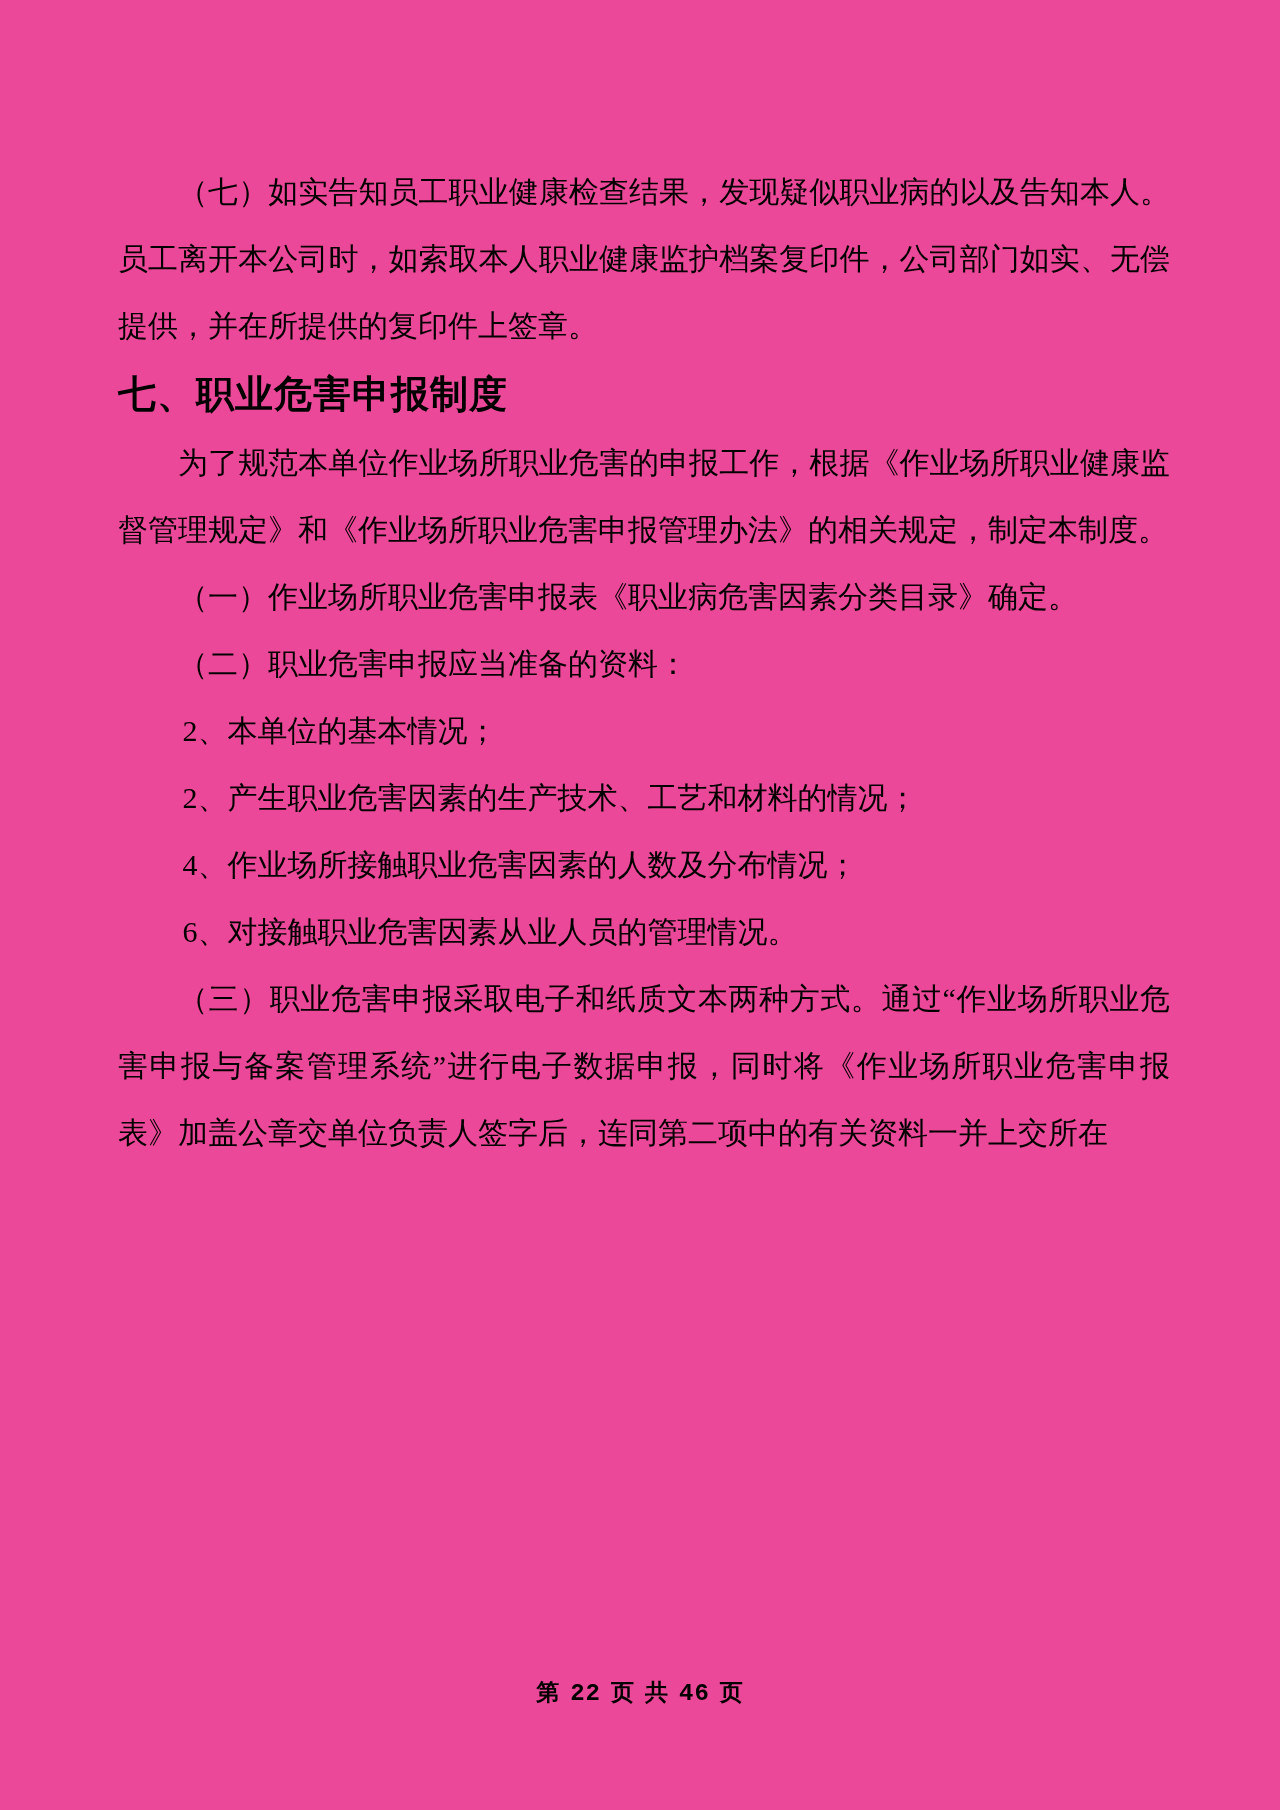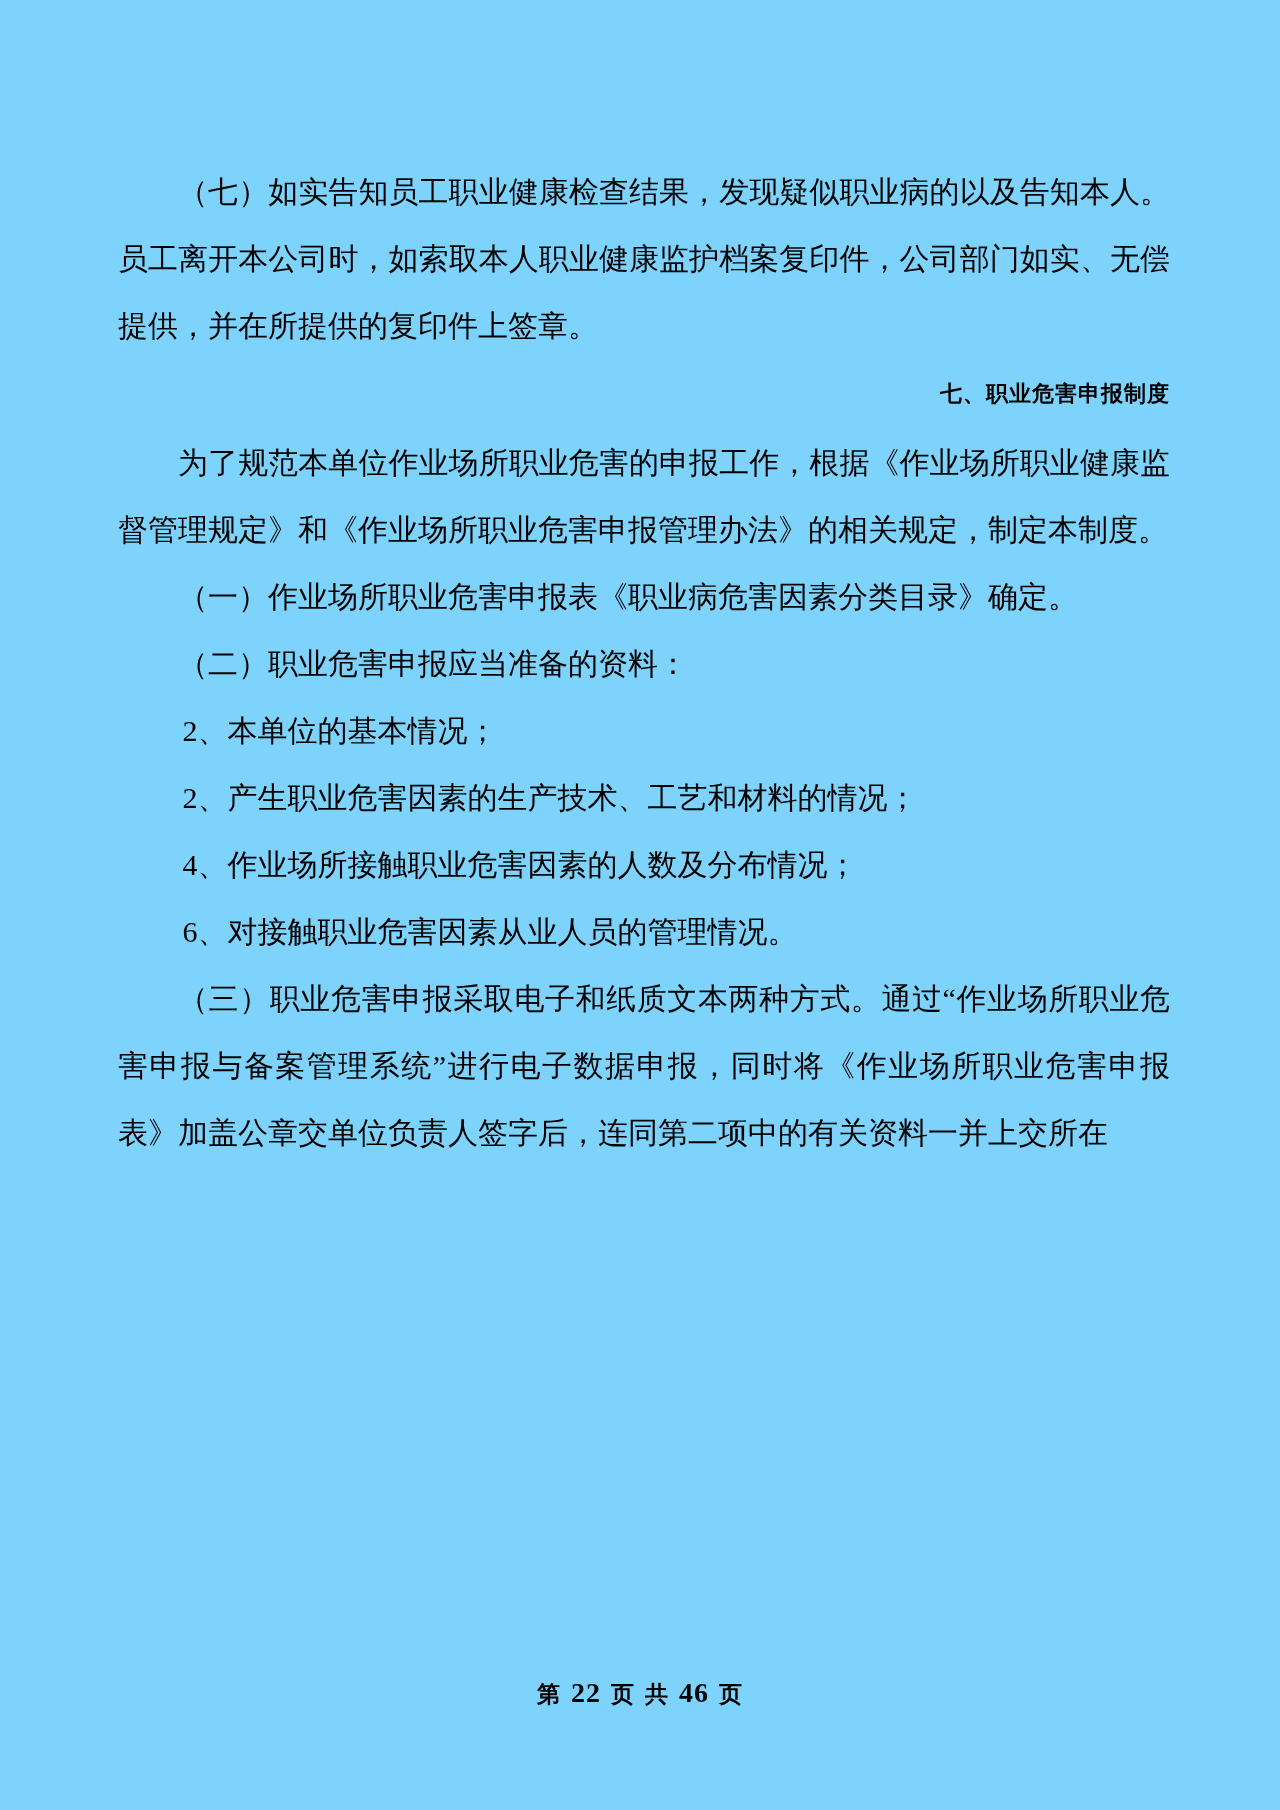--- a/index.html
+++ b/index.html
@@ -4,21 +4,21 @@
 <style>
   html, body {
     margin: 0;
     padding: 0;
     background: #ffffff;
   }
   .page {
     position: relative;
     width: 1280px;
     height: 1810px;
-    background: #7dd3fc;
+    background: #ec4899;
     overflow: hidden;
     color: #000000;
     font-family: "Liberation Serif", "DejaVu Serif", serif;
   }
   .content {
     position: absolute;
     left: 118px;
     top: 158px;
     width: 1052px;
     font-size: 30px;
@@ -30,44 +30,44 @@
     margin: 0;
     text-indent: 2em;
   }
   .para.numbered {
     text-indent: 2.15em;
   }
   .heading {
     margin: 0;
     font-family: "Liberation Sans", "DejaVu Sans", sans-serif;
     font-weight: 700;
-    font-size: 22px;
+    font-size: 38px;
     line-height: 70px;
-    text-align: right;
+    text-align: left;
     text-indent: 0;
     letter-spacing: 1px;
   }
   .footer {
     position: absolute;
     left: 0;
     right: 0;
     top: 1679px;
     text-align: center;
     font-size: 23px;
     line-height: 27px;
     font-weight: 700;
     letter-spacing: 1px;
     color: #000000;
   }
   .footer span {
     margin: 0 5px;
   }
   .footer .num {
-    font-family: Liberation Serif, serif;
-    font-size: 28px;
+    font-family: Liberation Mono, monospace;
+    font-size: 24px;
   }
 </style>
 </head>
 <body>
 
 <div class="page">
   <div class="content">
     <p class="para">（七）如实告知员工职业健康检查结果，发现疑似职业病的以及告知本人。员工离开本公司时，如索取本人职业健康监护档案复印件，公司部门如实、无偿提供，并在所提供的复印件上签章。</p>
 
     <h2 class="heading">七、职业危害申报制度</h2>

